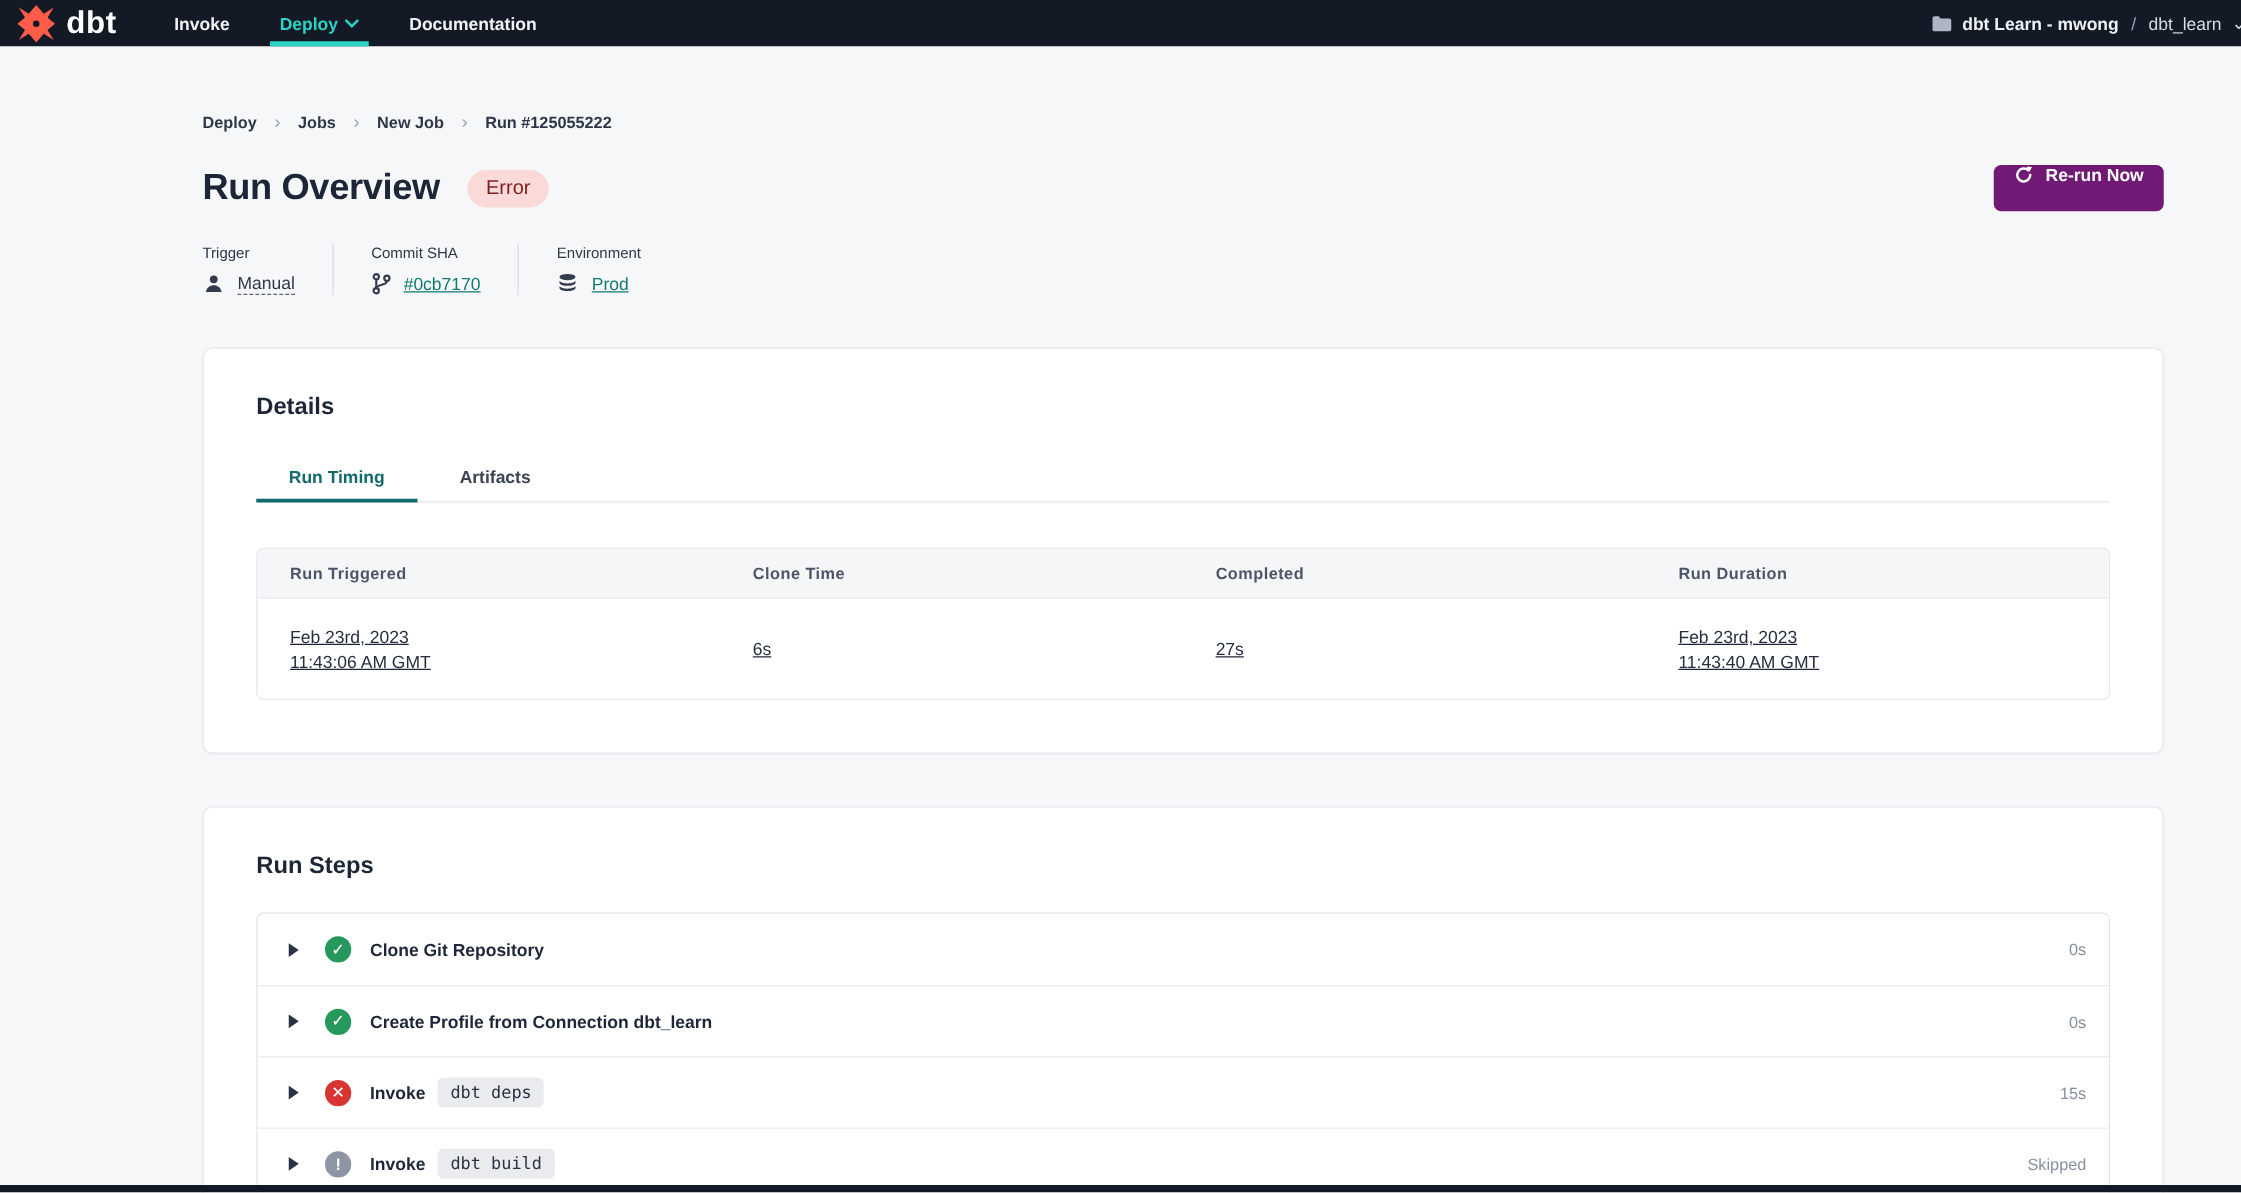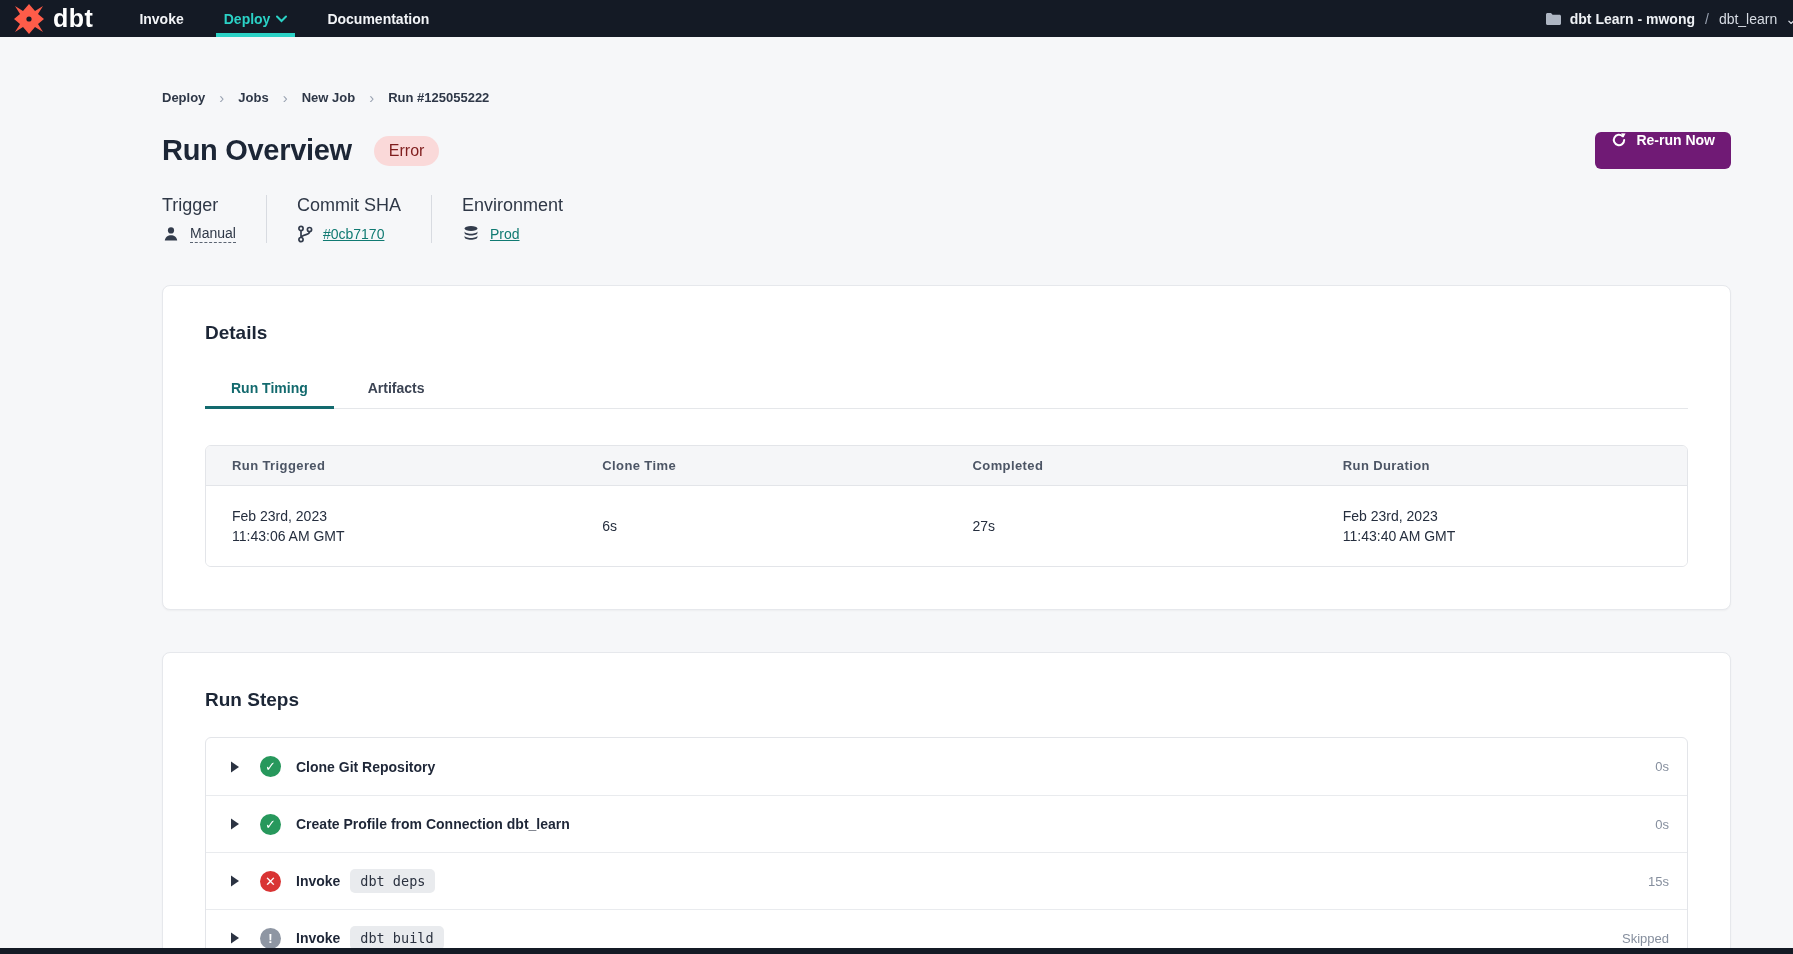--- a/index.html
+++ b/index.html
@@ -51,21 +51,21 @@
     margin-left:auto; background:#701a75; color:#fff; border:none; border-radius:6px;
     height:37px; padding:0 16px; font-size:14px; font-weight:bold;
     display:flex; gap:9px; cursor:pointer;
     font-family:"Liberation Sans",sans-serif;
   }
 
   .meta-row { display:flex; margin-top:26px; }
   .meta-block { padding:0 30px; }
   .meta-block:first-child { padding-left:0; }
   .meta-block + .meta-block { border-left:1px solid #d8dbe1; }
-  .meta-label { font-size:18px; color:#2f3847; }
+  .meta-label { font-size:12px; color:#2f3847; }
   .meta-value { display:flex; align-items:center; gap:10px; margin-top:9px; font-size:14px; }
   .meta-value .icon { display:flex; align-items:center; color:#333c4c; }
   .dotted-val { color:#2f3847; border-bottom:1px dashed #5b6472; padding-bottom:1px; }
   .teal-link { color:#107a72; text-decoration:underline; cursor:pointer; }
 
   
   .card {
     background:#fff; border:1px solid #e6e8ec; border-radius:8px;
     box-shadow:0 1px 2px rgba(20,26,37,0.04); margin-top:42px; padding:36px 42px 42px 42px;
   }
@@ -77,21 +77,21 @@
     cursor:pointer; position:relative;
   }
   .tab.active { color:#136a6e; }
   .tab.active::after { content:""; position:absolute; left:0; right:0; bottom:-1px; height:3px; background:#136a6e; }
 
   .timing-table { margin-top:36px; border:1px solid #e3e5e9; border-radius:6px; overflow:hidden; }
   .t-head { display:flex; background:#f5f6f8; border-bottom:1px solid #e3e5e9; }
   .t-head .t-cell {
     font-size:13px; font-weight:bold; color:#4c5565; letter-spacing:0.4px; padding:12px 0 12px 26px;
   }
-  .t-row { display:flex; background:#fff; }
+  .t-row { display:flex; background:#fff;text-decoration:underline; }
   .t-cell { width:25%; }
   .t-row .t-cell { padding:20px 0 20px 26px; font-size:14px; color:#252e3e; line-height:20px; display:flex; flex-direction:column; justify-content:center; min-height:76px; }
 
   
   .steps-list { margin-top:26px; border:1px solid #e3e5e9; border-radius:6px; background:#fff; }
   .step-row {
     display:flex; align-items:center; height:57px; padding:0 18px 0 24px;
   }
   .step-row + .step-row { border-top:1px solid #e9ebee; }
   .caret { width:11px; height:12px; display:flex; align-items:center; cursor:pointer; }

